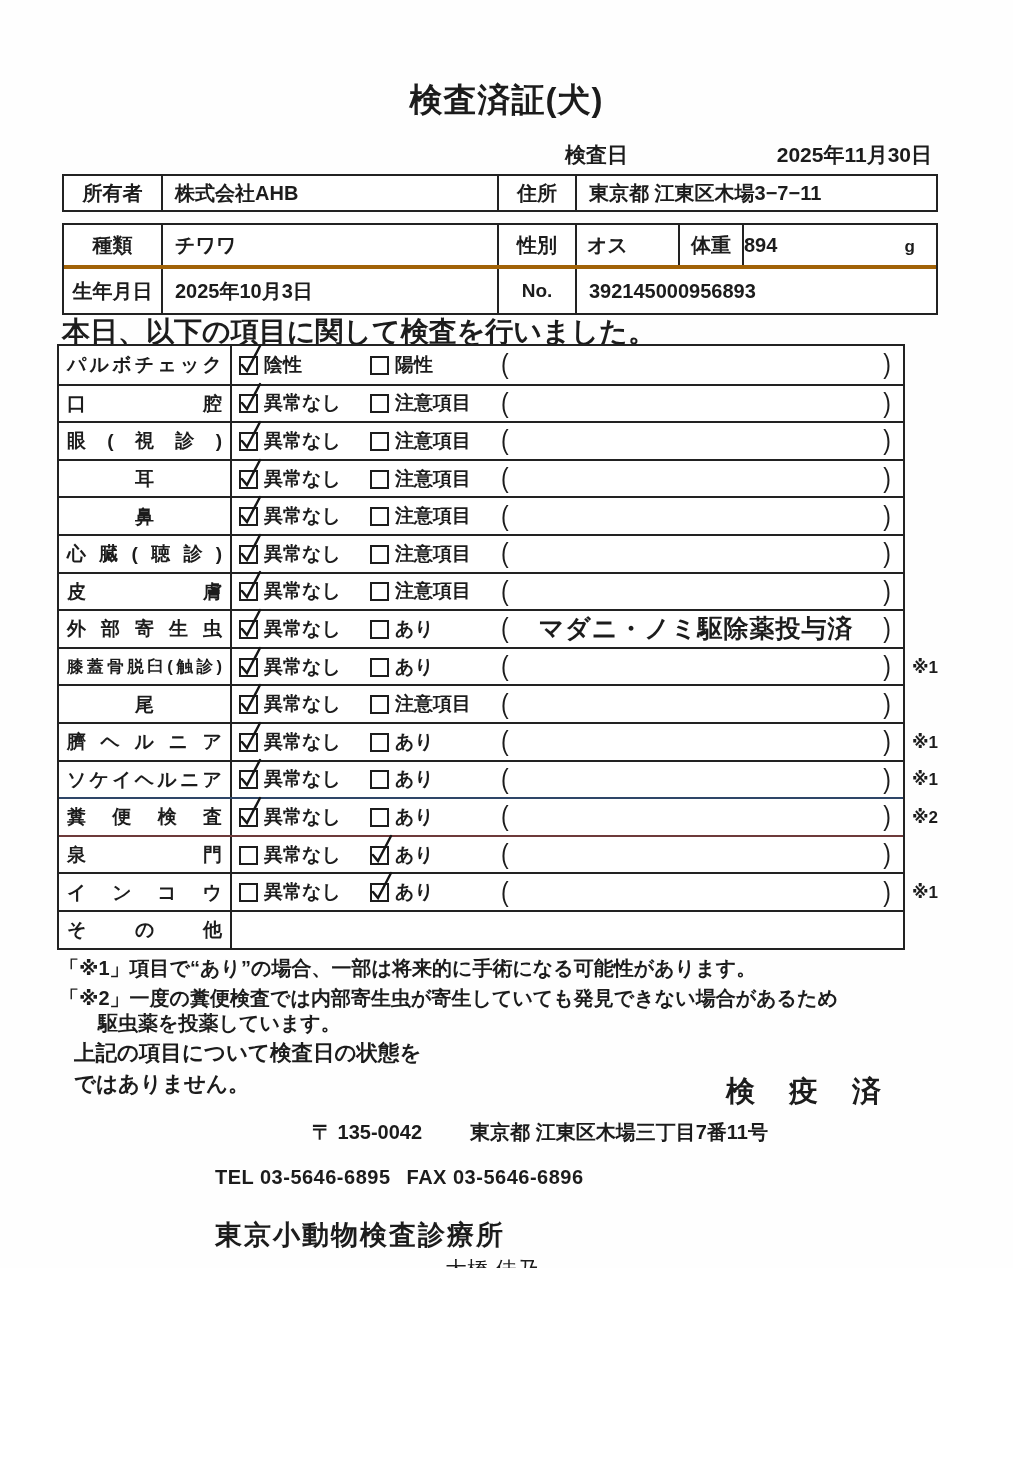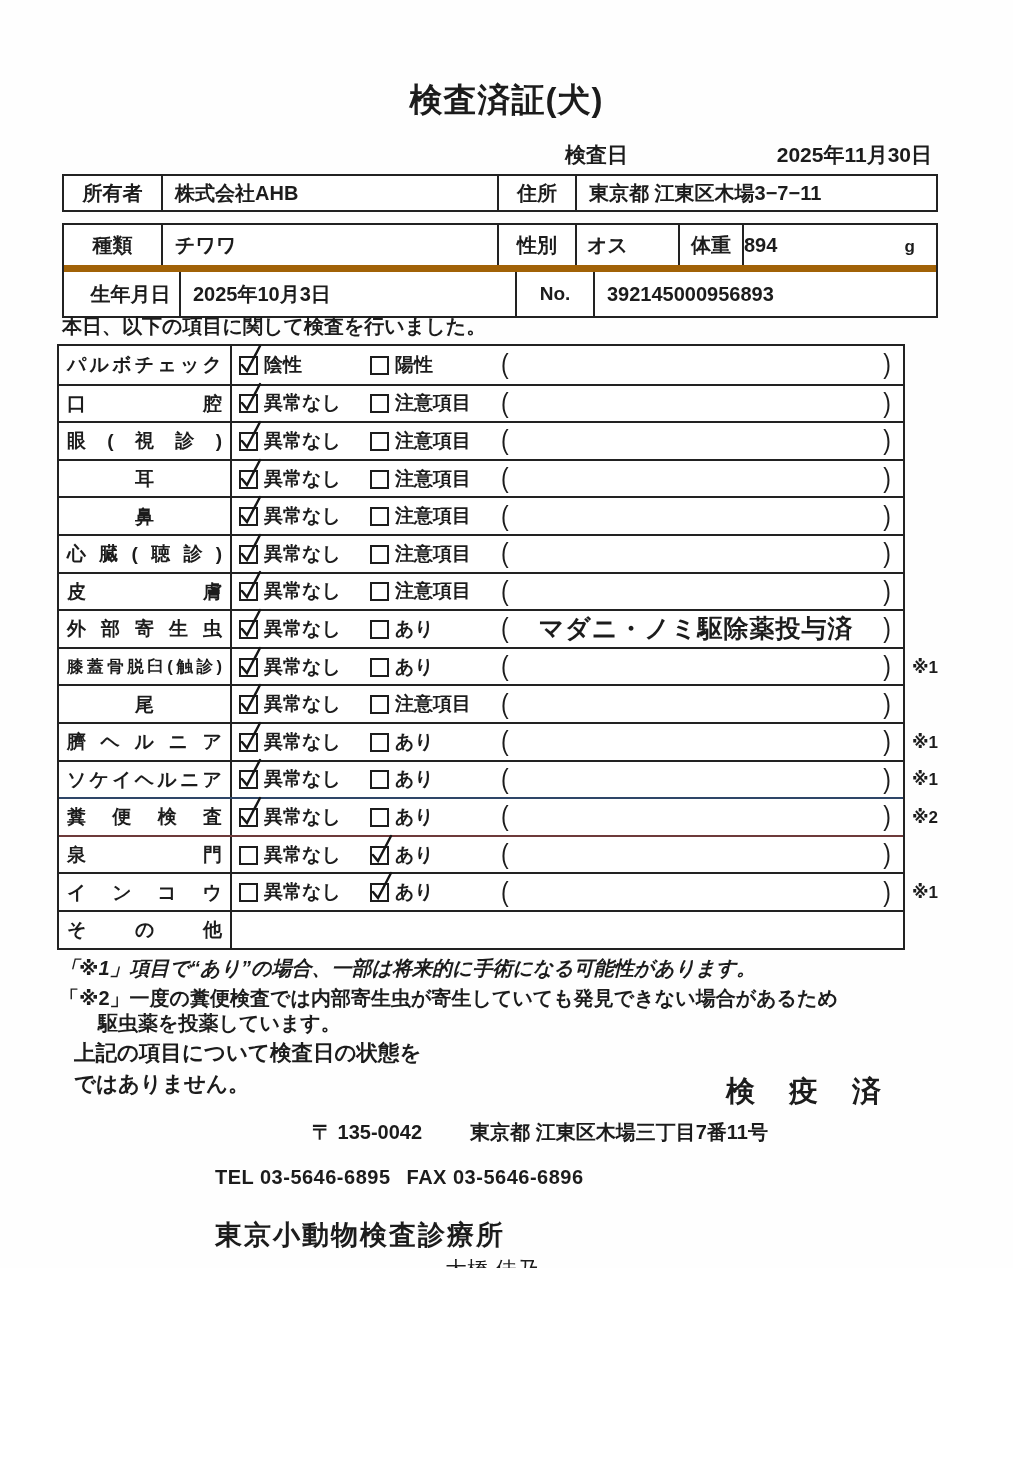--- a/index.html
+++ b/index.html
@@ -18,34 +18,34 @@
   }
   .insp-date{position:absolute;left:0;top:141px;width:100%;font-size:21px;font-weight:600;}
   .insp-date .lab{position:absolute;left:565px;top:0;}
   .insp-date .val{position:absolute;right:81px;top:0;}
 
   
   .htable{position:absolute;left:62px;width:876px;border:2px solid #222;background:#fff;box-sizing:border-box;}
   .t1{top:174px;height:38px;display:flex;}
   .t2{top:223px;}
   .hrow{display:flex;height:40px;}
-  .t2 .hrow + .hrow{border-top:7px solid #a16207;height:44px;padding-left:18px;}
+  .t2 .hrow + .hrow{border-top:4px solid #a16207;height:44px;}
   .hcell{display:flex;align-items:center;box-sizing:border-box;font-size:20px;font-weight:600;}
   .hl{justify-content:center;border-right:2px solid #222;}
   .hv{padding-left:12px;}
   .w-lab{width:99px;}
   .w-val{width:336px;border-right:2px solid #222;}
   .w-lab2{width:78px;}
   .w-sex{width:103px;border-right:2px solid #222;padding-left:10px;}
   .w-wl{width:64px;border-right:2px solid #222;justify-content:center;}
   .w-wv{flex:1;justify-content:space-between;padding-right:21px;}
   .w-flex{flex:1;}
   .unit{font-size:17px;margin-left:11px;margin-top:4px;}
 
-  .intro{position:absolute;left:62px;top:313px;font-size:20px;font-weight:600;}
+  .intro{position:absolute;left:62px;top:313px;font-size:28px;font-weight:600;}
 
   
   .ctable{position:absolute;left:57px;top:344px;width:848px;border:2px solid #222;background:#fff;box-sizing:border-box;}
   .crow{position:relative;display:flex;height:37.6px;box-sizing:border-box;}
   .crow + .crow{border-top:2px solid #222;}
   .crow:nth-child(13){border-top-color:#2e4668;}
   .crow:nth-child(14){border-top-color:#6e3a3a;}
   .clabel{width:173px;border-right:2px solid #222;box-sizing:border-box;display:flex;align-items:center;padding:0 8px;flex:none;}
   .dist{flex:1;display:flex;justify-content:space-between;font-size:19px;font-weight:600;line-height:1;}
   .dist.single{justify-content:center;}
@@ -56,21 +56,21 @@
   .cb svg{position:absolute;left:-3px;top:-15px;width:26px;height:32px;overflow:visible;}
   .cb svg path{fill:none;stroke:#161616;stroke-width:2.4;stroke-linecap:round;}
   .paren{flex:1;display:flex;align-items:center;font-size:22px;font-weight:500;padding-right:12px;}
   .pmark{font-size:23px;font-weight:400;transform:scaleY(1.2);}
   .ptext{flex:1;text-align:center;font-size:22px;}
   .pbold{font-weight:700;font-size:25px;letter-spacing:1px;}
   .notemark{position:absolute;left:100%;margin-left:9px;top:50%;transform:translateY(-50%);font-size:17px;font-weight:600;white-space:nowrap;}
 
   
   .noteline{position:absolute;font-size:20px;font-weight:600;white-space:nowrap;}
-  .n1{left:59px;top:955px;font-style:italic;}
+  .n1{left:59px;top:955px;}
   .n2{left:59px;top:985px;}
   .n2b{left:98px;top:1010px;}
   .disclaimer{position:absolute;left:62px;top:1038px;font-size:21.5px;font-weight:600;line-height:31px;margin-left:12px;}
   .quarantine{position:absolute;left:726px;top:1072px;font-size:29px;font-weight:600;letter-spacing:13px;white-space:nowrap;}
   .postal-line{position:absolute;left:312px;top:1119px;display:flex;gap:48px;font-size:20px;font-weight:600;white-space:nowrap;}
   .tel-line{position:absolute;left:215px;top:1166px;display:flex;gap:16px;font-size:20px;font-weight:600;letter-spacing:0.5px;white-space:nowrap;}
   .clinic{position:absolute;left:215px;top:1217px;font-size:27px;font-weight:700;letter-spacing:2px;white-space:nowrap;}
   .examiner{position:absolute;left:445px;top:1255px;font-size:22px;font-weight:400;white-space:nowrap;}
   .serial{position:absolute;left:758px;top:1288px;font-size:20px;font-weight:700;letter-spacing:1px;}
 </style>

